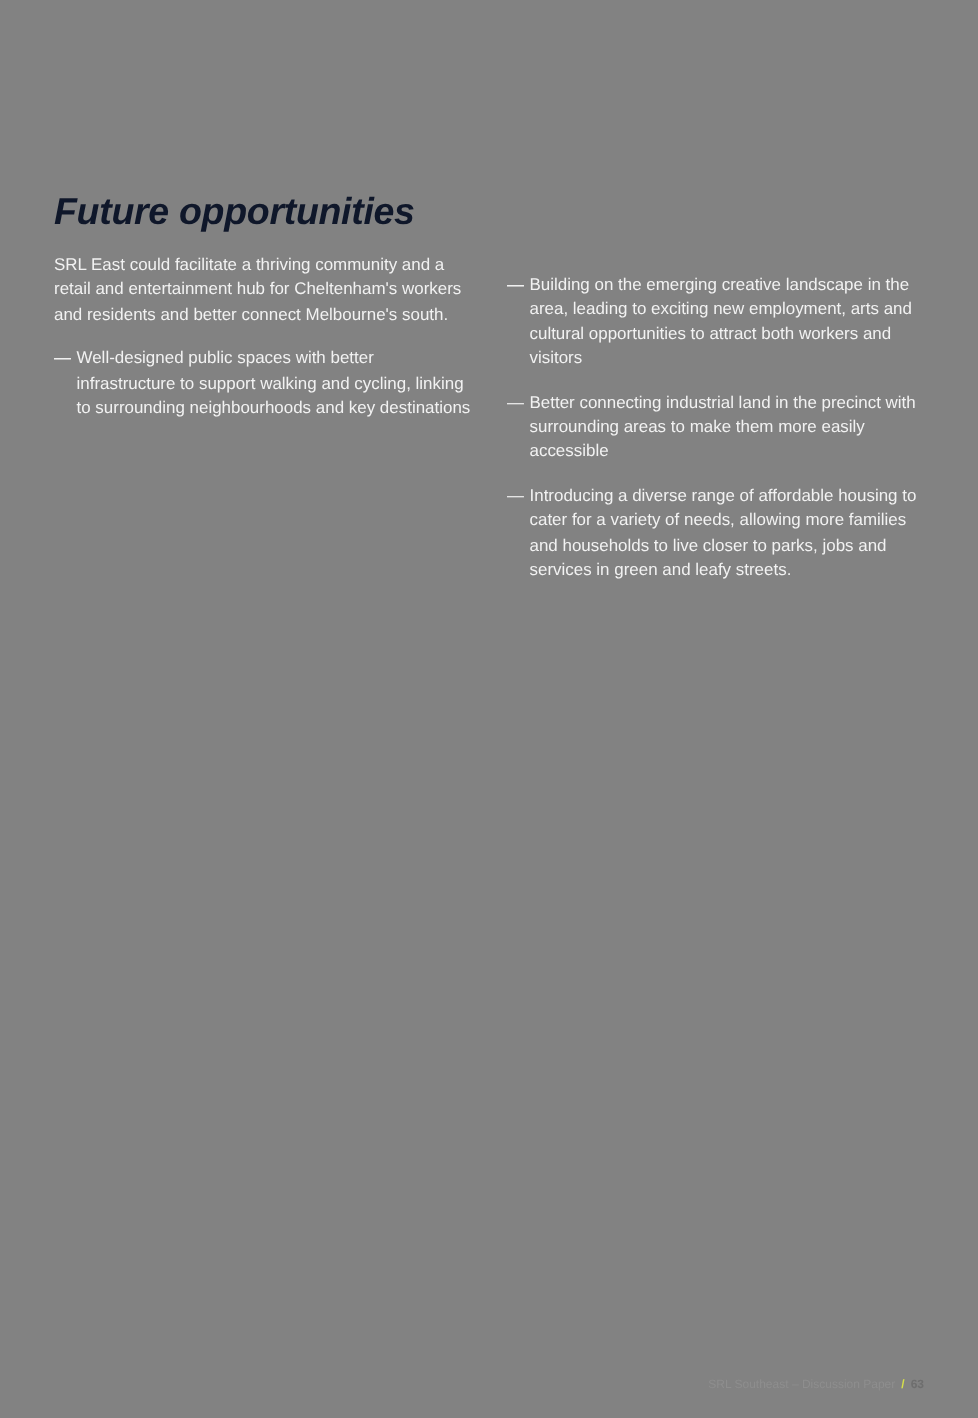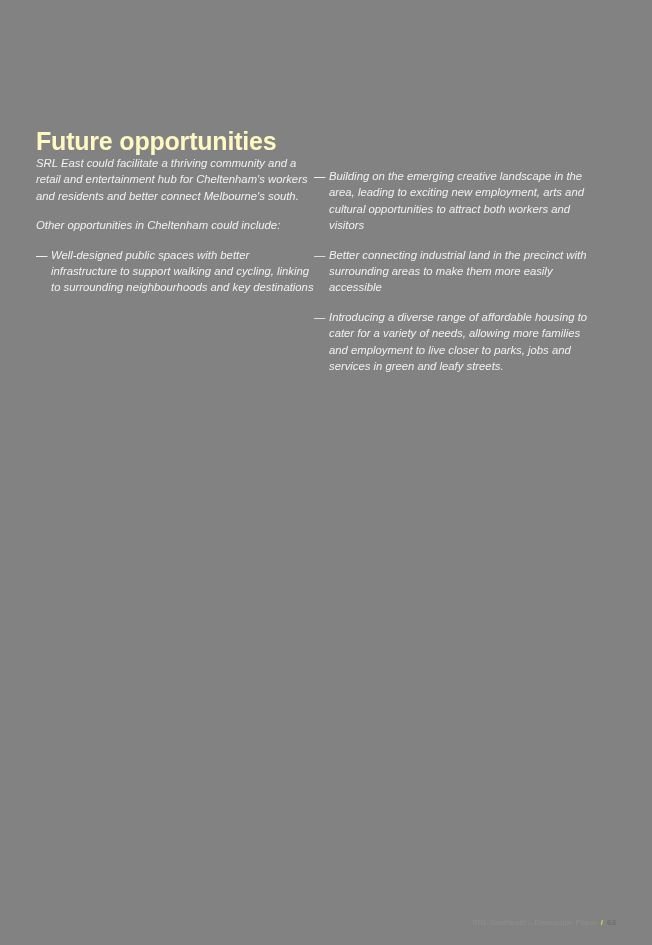--- a/index.html
+++ b/index.html
@@ -20,32 +20,33 @@
     inset: 0;
   }
 
   
   .page-title {
     position: absolute;
     left: 36px;
     top: 110px;
     font-size: 25px;
     font-weight: bold;
-    color: #fef9c3;
+    color: #0f172a;
     letter-spacing: -0.2px;
+    font-style: italic;
   }
 
   
   .columns {
     position: absolute;
     left: 36px;
-    top: 155px;
+    top: 169px;
     width: 580px;
     display: flex;
-    font-style: italic;
+    gap: 24px;
   }
   .col {
     width: 278px;
   }
 
   .para {
     color: #F2F2F2;
     font-size: 11.3px;
     line-height: 16.4px;
     margin: 0 0 13px 0;
@@ -106,21 +107,20 @@
 <body>
 
 <div class="page">
 
   <h1 class="page-title">Future opportunities</h1>
 
   <div class="columns">
 
     <div class="col">
       <p class="para">SRL East could facilitate a thriving community and a retail and entertainment hub for Cheltenham's workers and residents and better connect Melbourne's south.</p>
-      <p class="para">Other opportunities in Cheltenham could include:</p>
 
       <ul class="bullet-list">
         <li class="bullet-item">
           <span class="dash">—</span>
         </li>
         <li class="bullet-item">
           <span class="dash">—</span>
           <span>Well-designed public spaces with better infrastructure to support walking and cycling, linking to surrounding neighbourhoods and key destinations</span>
         </li>
       </ul>
@@ -134,21 +134,21 @@
         <li class="bullet-item">
           <span class="dash">—</span>
           <span>Building on the emerging creative landscape in the area, leading to exciting new employment, arts and cultural opportunities to attract both workers and visitors</span>
         </li>
         <li class="bullet-item">
           <span class="dash">—</span>
           <span>Better connecting industrial land in the precinct with surrounding areas to make them more easily accessible</span>
         </li>
         <li class="bullet-item">
           <span class="dash">—</span>
-          <span>Introducing a diverse range of affordable housing to cater for a variety of needs, allowing more families and employment to live closer to parks, jobs and services in green and leafy streets.</span>
+          <span>Introducing a diverse range of affordable housing to cater for a variety of needs, allowing more families and households to live closer to parks, jobs and services in green and leafy streets.</span>
         </li>
       </ul>
     </div>
 
   </div>
 
   <div class="card-zone">
 
     <div class="outcomes">
 

